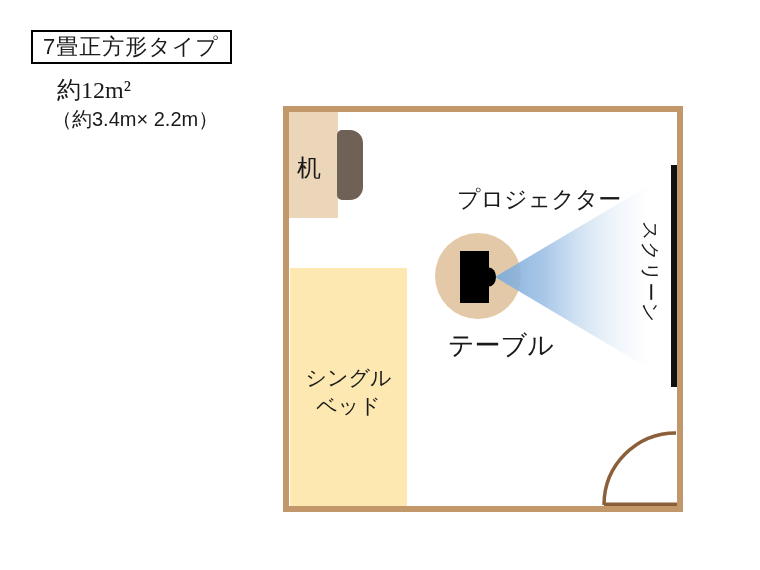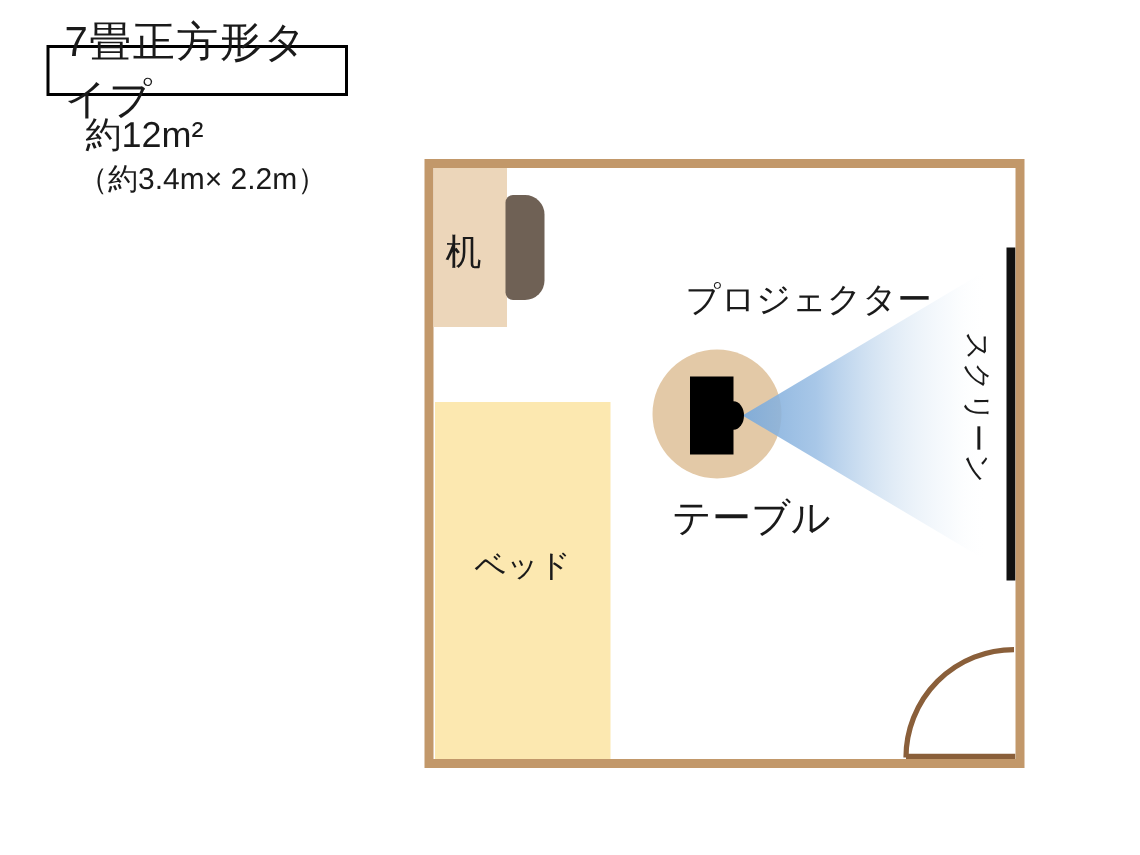--- a/index.html
+++ b/index.html
@@ -5,22 +5,22 @@
   :root{
     --wall:#c2986a; --door:#8a5f3a; --desk:#ecd6ba; --chair:#6f6155;
     --bed:#fce8b0; --table:#e3c9a7; --cone-start:#7dabda; --screen:#111111; --text:#1a1a1a;
   }
   *{margin:0;padding:0;box-sizing:border-box;}
   body{background:#ffffff;font-family:"Liberation Sans","DejaVu Sans",sans-serif;color:var(--text);}
   .canvas{position:relative;width:760px;height:570px;background:#ffffff;overflow:hidden;}
 
   
   .title-box{position:absolute;left:31px;top:30px;width:201px;height:34px;border:2px solid #000;
-    display:flex;align-items:center;padding-left:10px;font-size:28px;letter-spacing:1px;background:#fff;}
-  .area-size{position:absolute;left:57px;top:74px;font-size:24px;}
+    display:flex;align-items:center;padding-left:10px;font-size:22px;letter-spacing:1px;background:#fff;}
+  .area-size{position:absolute;left:57px;top:74px;font-size:24px;font-family:Liberation Serif, serif;}
   .area-dim{position:absolute;left:52px;top:106px;font-size:20px;}
 
   
   .room{position:absolute;left:283px;top:106px;width:400px;height:406px;border:6px solid var(--wall);background:#fff;}
   .room-inner{position:absolute;inset:0;}
 
   .desk{position:absolute;left:0;top:0;width:49px;height:106px;background:var(--desk);}
   .chair{position:absolute;left:48px;top:18px;width:26px;height:70px;background:var(--chair);
     border-radius:5px 13px 13px 5px;}
   .bed{position:absolute;left:1px;top:156px;width:117px;height:238px;background:var(--bed);}
@@ -68,20 +68,21 @@
         <polygon points="206,165 369,68 369,262" fill="url(#coneGrad)"></polygon>
         <rect x="171" y="139" width="29" height="52" fill="#000"></rect>
         <ellipse cx="200" cy="165" rx="7" ry="9.5" fill="#000"></ellipse>
         <rect x="382" y="53" width="6" height="222" style="fill:var(--screen,#111)"></rect>
         <path d="M 387 321 A 72 72 0 0 0 315 393" fill="none" stroke-width="3.5" style="stroke:var(--door,#8a5f3a)"></path>
         <line x1="315" y1="392.2" x2="388" y2="392.2" stroke-width="3.5" style="stroke:var(--door,#8a5f3a)"></line>
       </svg>
 
       <div class="lbl lbl-desk">机</div>
       <div class="lbl lbl-bed">
+        <div>シングル</div>
         <div>ベッド</div>
       </div>
       <div class="lbl lbl-projector">プロジェクター</div>
       <div class="lbl lbl-table">テーブル</div>
       <div class="lbl lbl-screen">スクリーン</div>
 
     </div>
   </div>
 </div>
 

